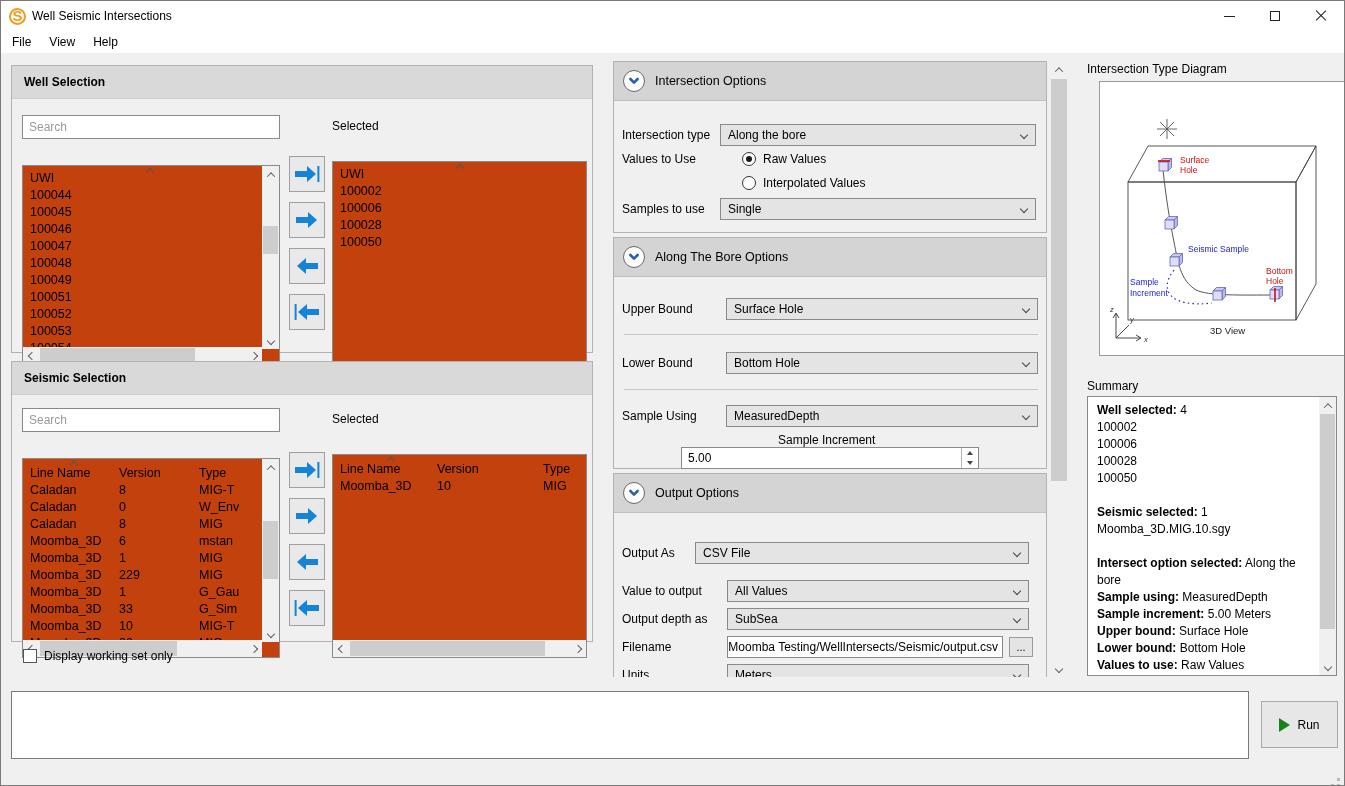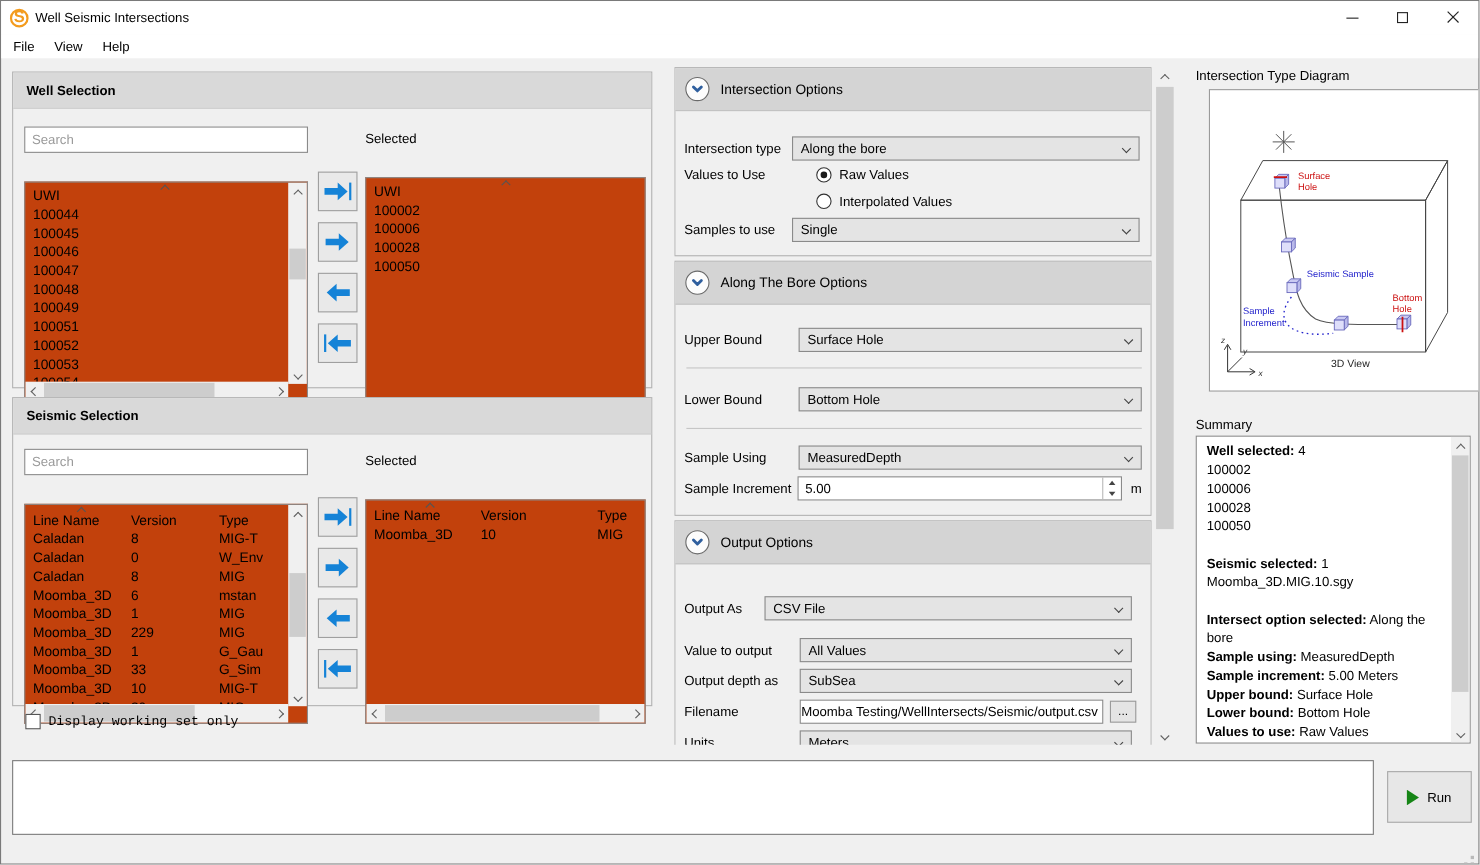--- a/index.html
+++ b/index.html
@@ -329,21 +329,21 @@
             <span class="chev left"></span>
           </div>
         <div class="sb-thumb" style="top:1px; height:15px; left:17px; width:195px;"></div>
         <div class="sb-btn" style="right:0;">
             <span class="chev right"></span>
           </div>
       </div>
     </div>
   </div>
 
-  <div class="checkbox-row" style="left:22px; top:648px;font-family:Liberation Mono, monospace;">
+  <div class="checkbox-row" style="left:22px; top:648px;">
     <span class="cb"></span>
     <span>Display working set only</span>
   </div>
 
   <div class="mid-col">
 
     <div class="section" style="top:0; height:172px;">
       <div class="section-header">
         <span class="collapse-btn">
           <svg width="14" height="14" viewBox="0 0 14 14">
@@ -402,21 +402,21 @@
         </div>
       </div>
       <div class="divider" style="left:10px; right:8px; top:151px;"></div>
       <div class="frow" style="left:8px; top:167px; right:8px;">
         <span class="flabel" style="width:104px;">Sample Using</span>
         <div class="dropdown" style="flex:1;">
           <span>MeasuredDepth</span>
           <span class="dd-chev"></span>
         </div>
       </div>
-      <div class="frow" style="left:8px; top:195px; right:8px;">
+      <div class="frow" style="left:8px; top:195px; right:8px;flex-direction:column;">
         <span class="flabel" style="width:104px;">Sample Increment</span>
         <div class="spinbox" style="width:298px;gap:15px;">
           <span class="spin-val">5.00</span>
           <span class="spin-btns">
             <div>
                 <span class="tri-up"></span>
               </div>
             <div>
                 <span class="tri-dn"></span>
               </div>

